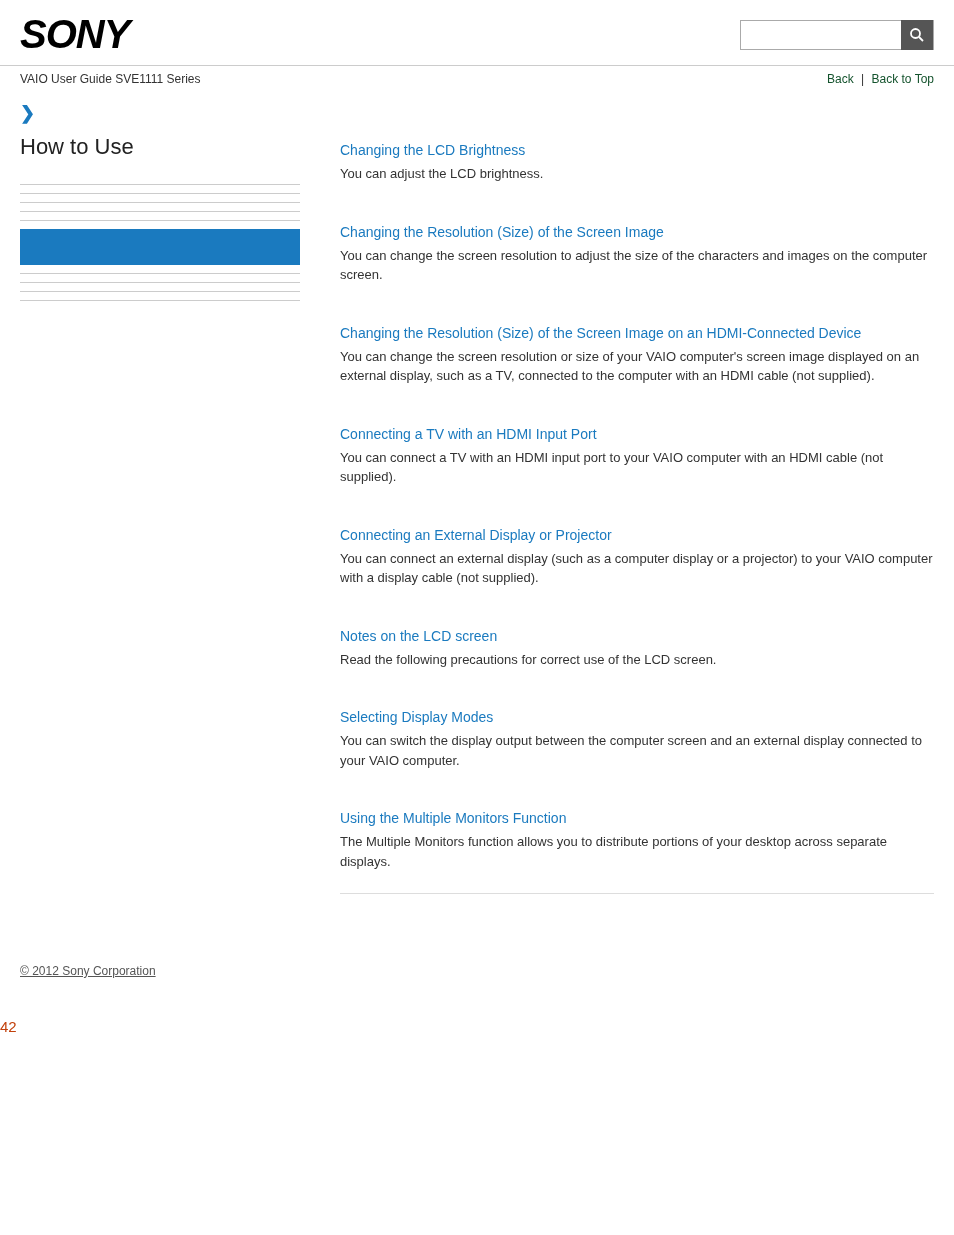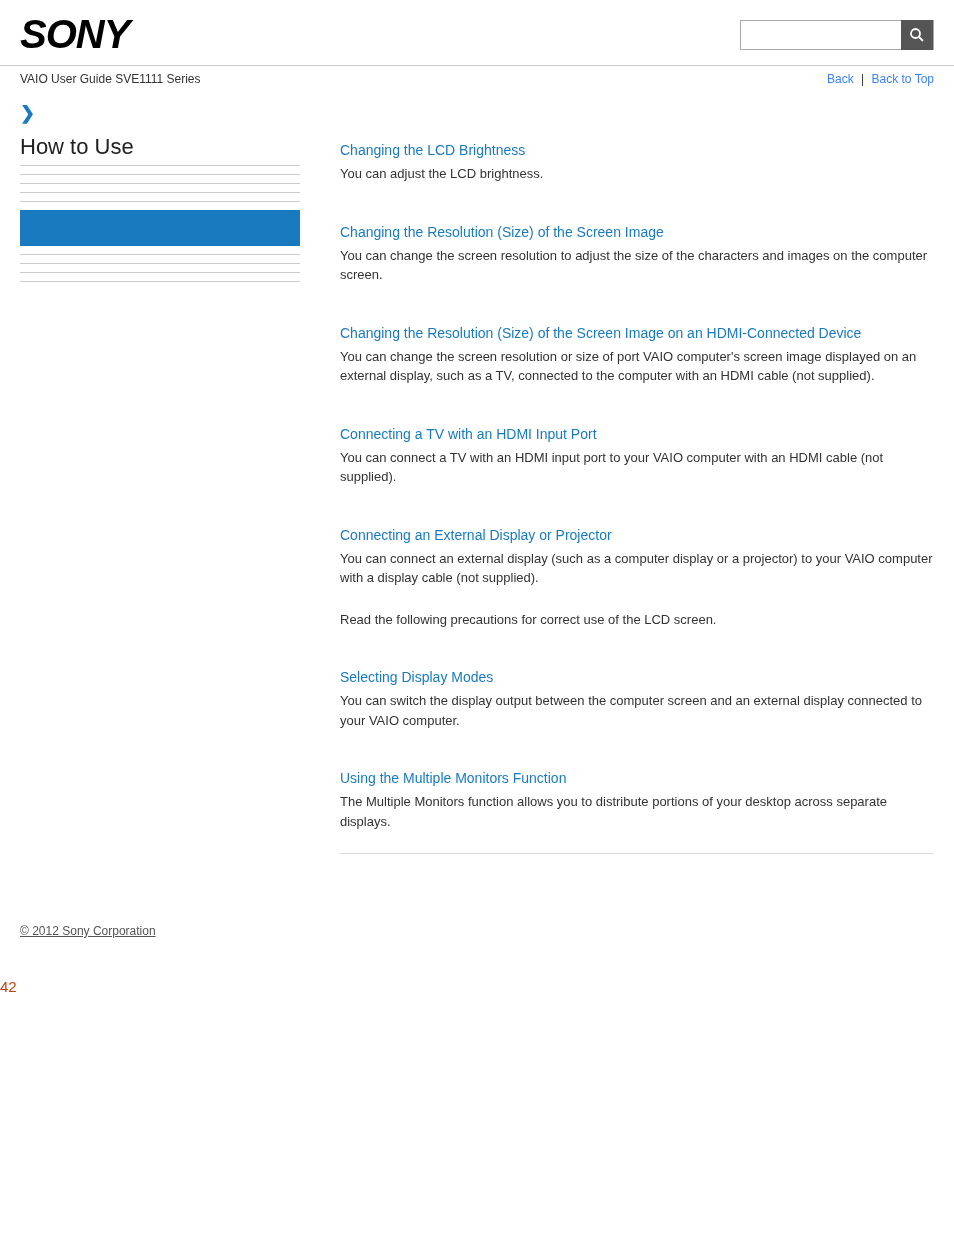--- a/index.html
+++ b/index.html
@@ -57,21 +57,21 @@
     .sub-header {
       display: flex;
       justify-content: space-between;
       align-items: center;
       padding: 6px 20px;
       font-size: 12px;
       color: #333;
       text-align: right;
     }
     .nav-links a {
-      color: #3b82f6;
+      color: #14532d;
       text-decoration: none;
     }
     .nav-links span {
       color: #333;
       margin: 0 4px;
     }
 
     
     .main-container {
       display: flex;
@@ -90,21 +90,21 @@
       font-size: 18px;
       font-weight: bold;
       margin-bottom: 10px;
       display: block;
     }
     .sidebar-title {
       font-size: 22px;
       font-weight: normal;
       color: #222;
       border-bottom: 1px solid #ccc;
-      padding-bottom: 5px;
+      padding-bottom: 24px;
       margin-bottom: 8px;
     }
     .sidebar-divider {
       border: none;
       border-top: 1px solid #ccc;
       margin: 8px 0;
     }
     .sidebar-active {
       background: #1a7abf;
       height: 36px;
@@ -204,34 +204,35 @@
       <p class="content-desc">You can adjust the LCD brightness.</p>
     </div>
 
     <div class="content-section">
       <a href="#" class="content-link">Changing the Resolution (Size) of the Screen Image</a>
       <p class="content-desc">You can change the screen resolution to adjust the size of the characters and images on the computer screen.</p>
     </div>
 
     <div class="content-section">
       <a href="#" class="content-link">Changing the Resolution (Size) of the Screen Image on an HDMI-Connected Device</a>
-      <p class="content-desc">You can change the screen resolution or size of port VAIO computer's screen image displayed on an external display, such as a TV, connected to the computer with an HDMI cable (not supplied).</p>
+      <p class="content-desc">You can change the screen resolution or size of your VAIO computer's screen image displayed on an external display, such as a TV, connected to the computer with an HDMI cable (not supplied).</p>
     </div>
 
     <div class="content-section">
       <a href="#" class="content-link">Connecting a TV with an HDMI Input Port</a>
       <p class="content-desc">You can connect a TV with an HDMI input port to your VAIO computer with an HDMI cable (not supplied).</p>
     </div>
 
     <div class="content-section">
       <a href="#" class="content-link">Connecting an External Display or Projector</a>
       <p class="content-desc">You can connect an external display (such as a computer display or a projector) to your VAIO computer with a display cable (not supplied).</p>
     </div>
 
     <div class="content-section">
+      <a href="#" class="content-link">Notes on the LCD screen</a>
       <p class="content-desc">Read the following precautions for correct use of the LCD screen.</p>
     </div>
 
     <div class="content-section">
       <a href="#" class="content-link">Selecting Display Modes</a>
       <p class="content-desc">You can switch the display output between the computer screen and an external display connected to your VAIO computer.</p>
     </div>
 
     <div class="content-section">
       <a href="#" class="content-link">Using the Multiple Monitors Function</a>

